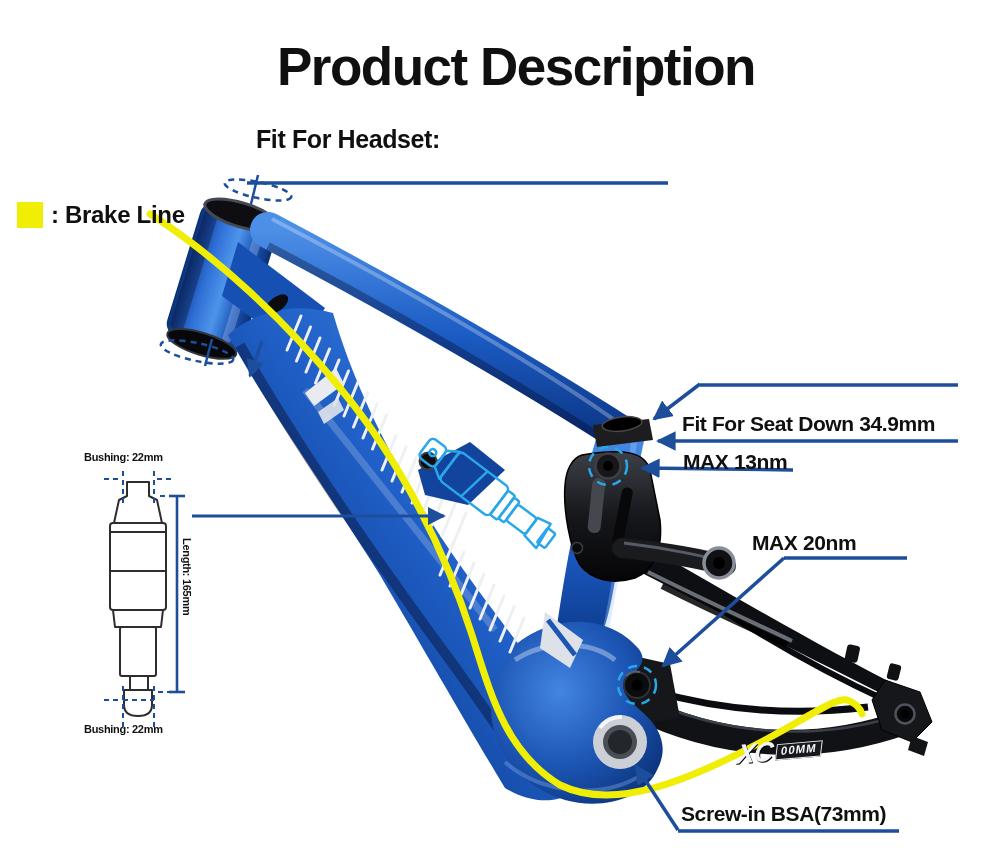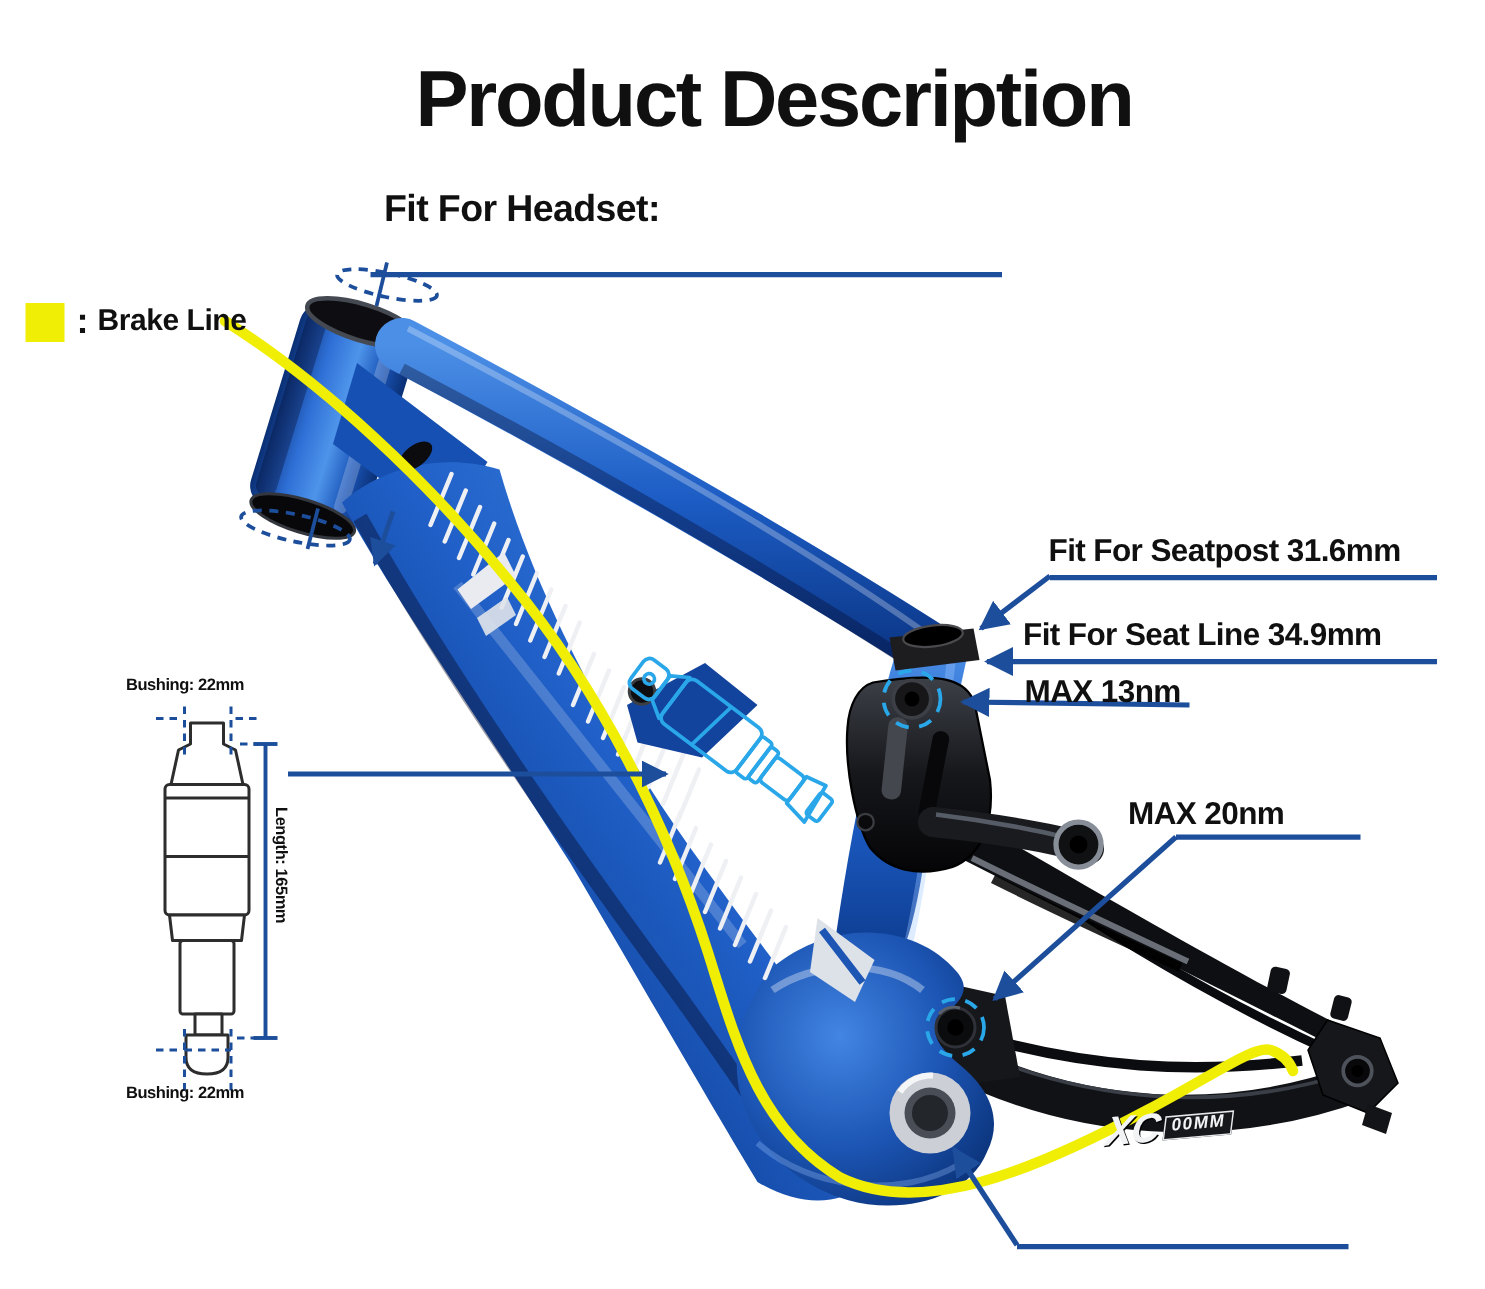--- a/index.html
+++ b/index.html
@@ -14,21 +14,21 @@
     position:relative;width:990px;height:859px;background:#fff;
     font-family:"Liberation Sans",sans-serif;overflow:hidden;
   }
   .art{position:absolute;left:0;top:0;}
   .txt{position:absolute;font-weight:bold;color:var(--text-black);white-space:nowrap;line-height:1.18;}
   .title{left:0;right:0;top:36px;text-align:center;font-size:53px;letter-spacing:-1.5px;padding-left:42px;}
   .headset{left:256px;top:125px;font-size:25px;letter-spacing:-0.4px;}
   .legend{left:17px;top:201px;display:flex;align-items:center;}
   .legend .swatch{width:26px;height:26px;background:var(--brake-line-yellow);display:inline-block;}
   .legend .sep{font-size:24px;margin:0 6px 0 8px;}
-  .legend .lab{font-size:20px;letter-spacing:-0.3px;}
+  .legend .lab{font-size:24px;letter-spacing:-0.3px;}
   .ann{font-size:21px;letter-spacing:-0.4px;}
   .a-seatpost{left:699px;top:356px;}
   .a-seatclamp{left:682px;top:412px;}
   .a-max13{left:683px;top:450px;}
   .a-max20{left:752px;top:531px;}
   .a-bsa{left:681px;top:802px;}
   .dim{font-size:11px;letter-spacing:-0.3px;}
   .d-btop{left:84px;top:451px;}
   .d-bbot{left:84px;top:723px;}
   .d-len{left:180px;top:538px;writing-mode:vertical-rl;}
@@ -253,24 +253,24 @@
   <div class="txt headset">
     <span>Fit For Headset:</span><br>
   </div>
 
   <div class="txt legend">
     <span class="swatch"></span>
     <span class="sep">:</span>
     <span class="lab">Brake Line</span>
   </div>
 
-  <div class="txt ann a-seatpost">Fit For Seatpost 31.6mm</div>
-  <div class="txt ann a-seatclamp">Fit For Seat Line 34.9mm</div>
+  <div class="txt ann a-seatclamp">Fit For Seat Down 34.9mm</div>
   <div class="txt ann a-max13">MAX 13nm</div>
   <div class="txt ann a-max20">MAX 20nm</div>
+  <div class="txt ann a-bsa">Screw-in BSA(73mm)</div>
 
   <div class="txt dim d-btop">Bushing: 22mm</div>
   <div class="txt dim d-len">Length: 165mm</div>
   <div class="txt dim d-bbot">Bushing: 22mm</div>
 
   <div class="txt decal">
     <span class="xc">XC</span>
     <span class="tr">00MM</span>
   </div>
 

